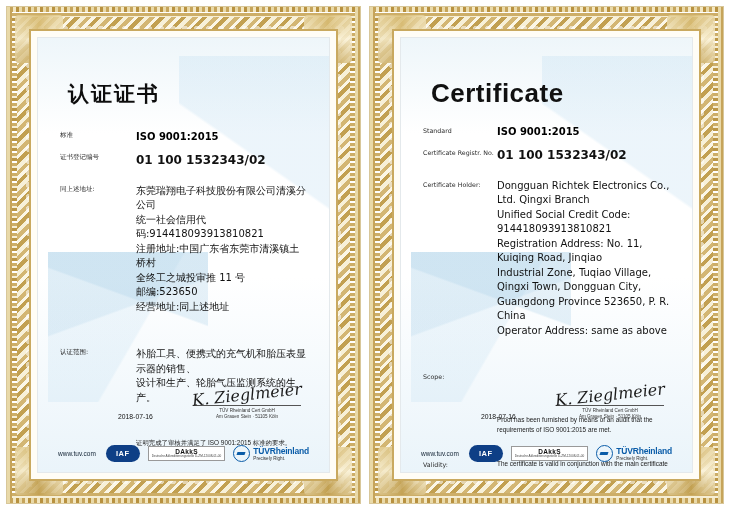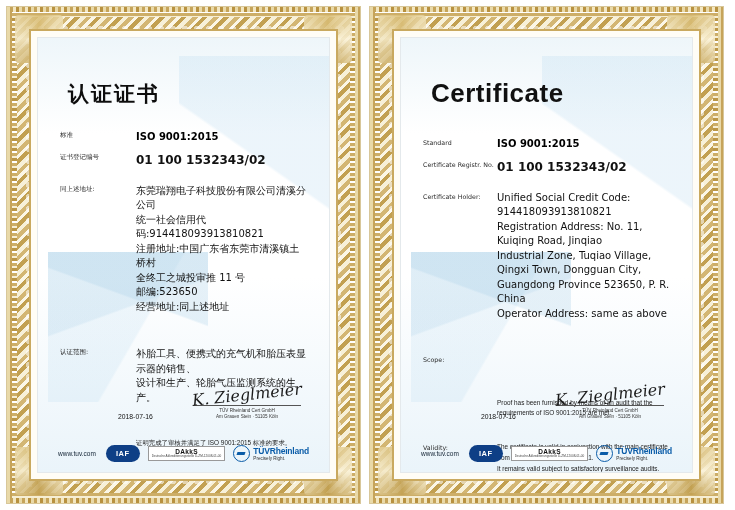--- a/index.html
+++ b/index.html
@@ -106,21 +106,21 @@
   }
 
   .title-cn{
     font-size:21px;font-weight:bold;color:#0d0d0d;
     letter-spacing:2px;
     margin:18px 0 22px 8px;
     font-family:"DejaVu Sans", sans-serif;
   }
   .title-en{
     font-size:26px;font-weight:bold;color:#111;
-    margin:16px 0 28px 8px;
+    margin:16px 0 16px 8px;
     letter-spacing:.5px;
   }
 
   .row{
     display:flex;
     margin-bottom:7px;
     line-height:1.45;
   }
   .lbl{
     width:76px;flex:0 0 76px;
@@ -325,20 +325,21 @@
         <div class="row">
           <div class="lbl en">Certificate Registr. No.</div>
           <div class="val bigger">01 100 1532343/02</div>
         </div>
 
         <div class="spacer-sm"></div>
 
         <div class="row">
           <div class="lbl en">Certificate Holder:</div>
           <div>
+            <div class="val">Dongguan Richtek Electronics Co., Ltd. Qingxi Branch</div>
             <div class="val">Unified Social Credit Code: 914418093913810821</div>
             <div class="val">Registration Address: No. 11, Kuiqing Road, Jinqiao</div>
             <div class="val">Industrial Zone, Tuqiao Village, Qingxi Town, Dongguan City,</div>
             <div class="val">Guangdong Province 523650, P. R. China</div>
             <div class="val">Operator Address: same as above</div>
           </div>
         </div>
 
         <div class="spacer-lg"></div>
 

